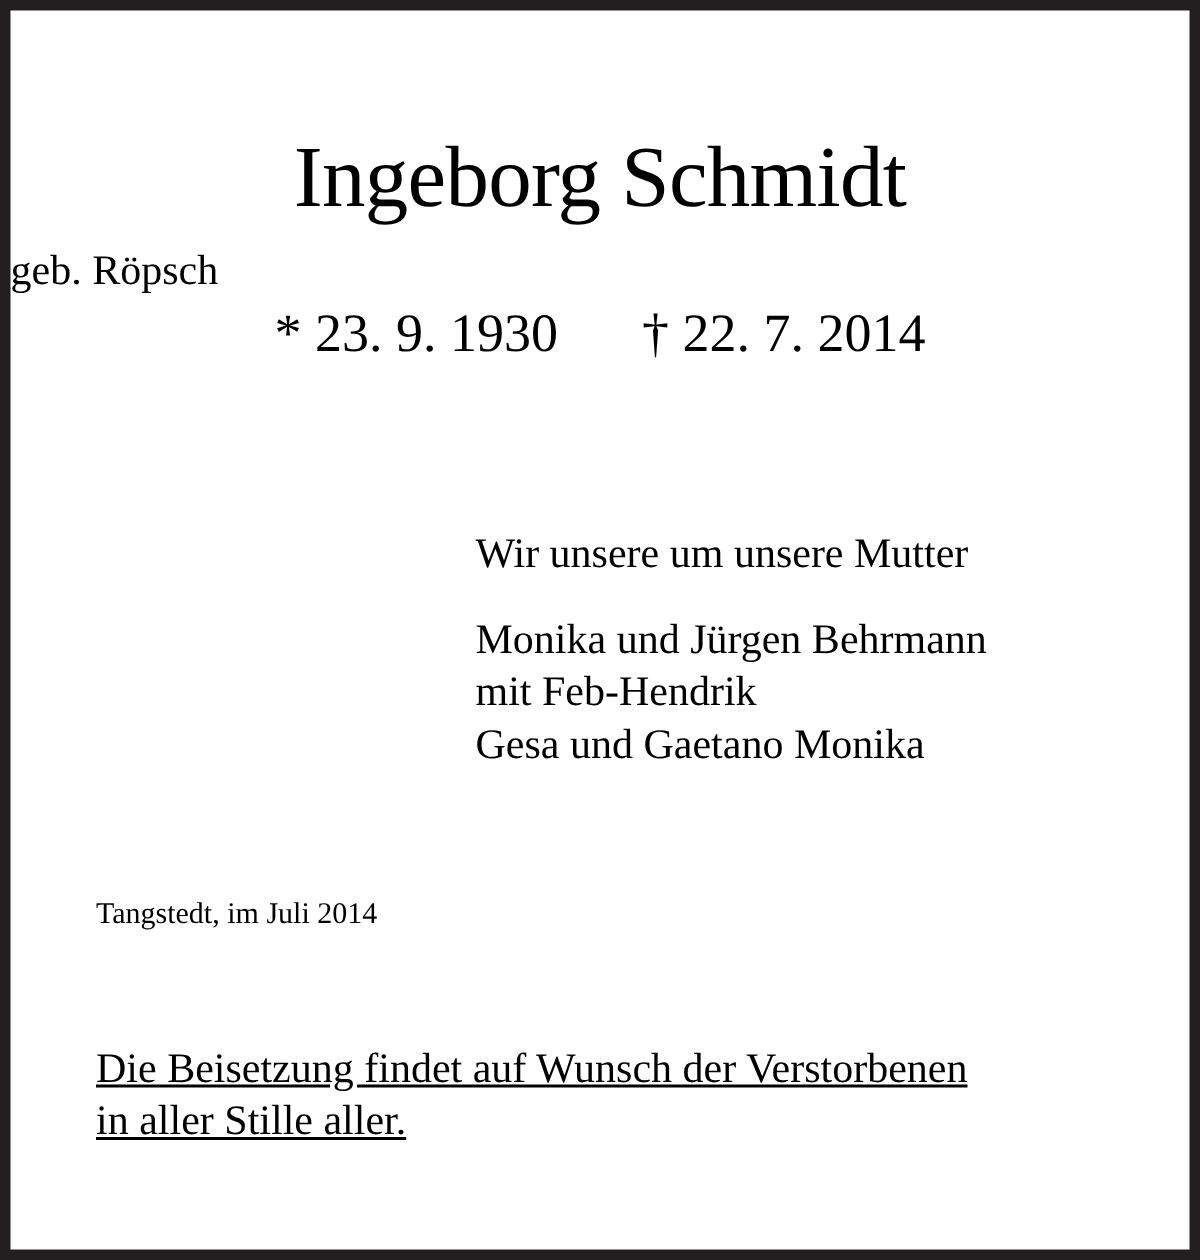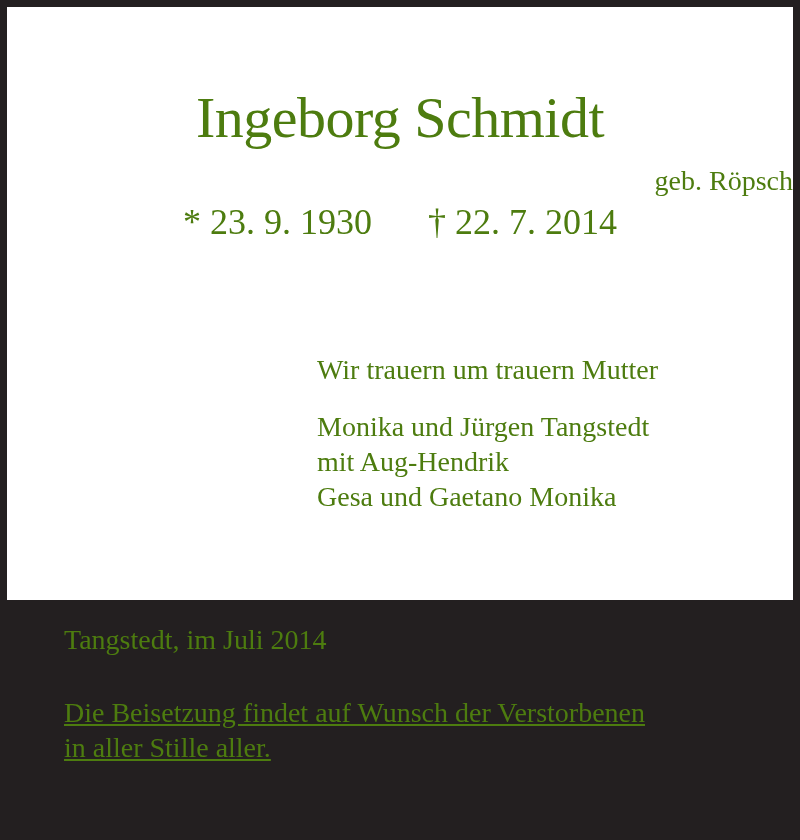--- a/index.html
+++ b/index.html
@@ -11,35 +11,35 @@
       width: 800px;
       height: 840px;
       position: relative;
       overflow: hidden;
     }
     .card {
       position: absolute;
       left: 7px;
       top: 7px;
       width: 786px;
-      height: 593px;
+      height: 826px;
       background: #ffffff;
-      color: #4d7c0f;
+      color: #000000;
       font-family: "Liberation Serif", "DejaVu Serif", serif;
     }
     .abs { position: absolute; white-space: nowrap; }
     .name {
       left: 0; width: 786px; text-align: center;
       top: 76px;
       font-size: 58px;
       line-height: 70px;
       letter-spacing: -0.5px;
     }
     .maiden {
-      left: 0; width: 786px; text-align: right;
+      left: 0; width: 786px; text-align: left;
       top: 157px;
       font-size: 28px;
       line-height: 34px;
     }
     .dates {
       left: 0; width: 786px; text-align: center;
       top: 197px;
       font-size: 36px;
       line-height: 36px;
     }
@@ -52,47 +52,47 @@
     }
     .family {
       left: 310px;
       top: 402px;
       font-size: 28px;
       line-height: 35px;
     }
     .family div { height: 35px; }
     .place {
       left: 57px;
-      top: 615px;
-      font-size: 28px;
+      top: 584px;
+      font-size: 20px;
       line-height: 36px;
     }
     .burial {
       left: 57px;
       top: 688px;
       font-size: 28px;
       line-height: 35px;
     }
     .burial div { height: 35px; text-decoration: underline; }
   </style>
 </head>
 <body>
 
 <div class="card">
   <div class="abs name">Ingeborg Schmidt</div>
   <div class="abs maiden">geb. Röpsch</div>
   <div class="abs dates">
     <span>* 23. 9. 1930</span><span class="gap"></span><span>† 22. 7. 2014</span>
   </div>
 
-  <div class="abs mourn">Wir trauern um trauern Mutter</div>
+  <div class="abs mourn">Wir unsere um unsere Mutter</div>
 
   <div class="abs family">
-    <div>Monika und Jürgen Tangstedt</div>
-    <div>mit Aug-Hendrik</div>
+    <div>Monika und Jürgen Behrmann</div>
+    <div>mit Feb-Hendrik</div>
     <div>Gesa und Gaetano Monika</div>
   </div>
 
   <div class="abs place">Tangstedt, im Juli 2014</div>
 
   <div class="abs burial">
     <div>Die Beisetzung findet auf Wunsch der Verstorbenen</div>
     <div>in aller Stille aller.</div>
   </div>
 </div>

